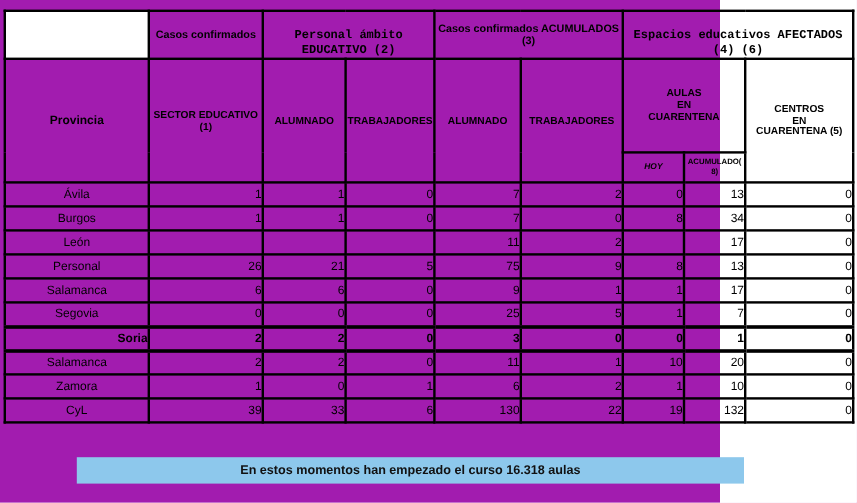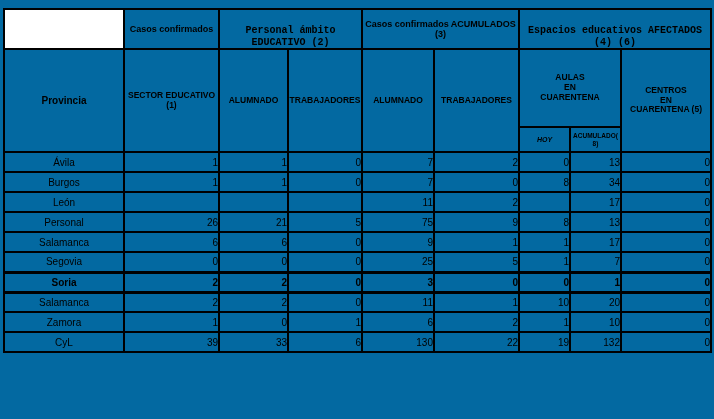--- a/index.html
+++ b/index.html
@@ -1,38 +1,38 @@
 <!DOCTYPE html>
 <html><head>
 <meta charset="utf-8">
 <style>
   html,body{margin:0;padding:0;width:714px;height:419px;background:#fff;overflow:hidden;
     font-family:"Liberation Sans", sans-serif;color:#000;}
-  .page{position:relative;width:714px;height:419px;background:#0369a1;}
+  .page{position:relative;width:600px;height:419px;background:#a21caf;}
 
   table.covid{border-collapse:collapse;table-layout:fixed;position:absolute;left:3px;top:8px;width:707px;}
   table.covid td{border:2px solid #000;padding:0;overflow:hidden;}
   td.blank{border:none;background:#fff;}
 
   tr.r1{height:40px;}
   tr.r2{height:78px;}
   tr.r3{height:25px;}
   tbody tr{height:20px;}
 
   .h{font-weight:bold;text-align:center;white-space:pre-line;line-height:1.15;}
   .h-top{font-size:9px;vertical-align:middle;}
   .h-bot{font-size:10px;vertical-align:bottom;padding-bottom:3px;font-family:Liberation Mono, monospace;}
   .h-mid{font-size:8.5px;vertical-align:middle;}
   .h-prov{font-size:10px;vertical-align:middle;margin-left:32px;}
   .h-hoy{font-size:7px;font-weight:bold;font-style:italic;text-align:center;vertical-align:middle;}
   .h-acum{font-size:6.5px;font-weight:bold;text-align:center;vertical-align:middle;white-space:pre-line;line-height:1.1;}
 
   td.prov{font-weight:normal;text-align:center;font-size:10px;vertical-align:middle;}
   td.num{text-align:right;font-size:10px;padding-right:3px;vertical-align:middle;}
-  tr.bold-row td{font-weight:bold;border-top-width:3px;border-bottom-width:3px;}
+  tr.bold-row td{font-weight:bold;border-top-width:3px;border-bottom-width:3px;text-align:right;}
 
   .banner{position:absolute;left:64px;top:381px;width:556px;height:22px;background:#8DC8EC;
     font-size:10.5px;font-weight:bold;color:#111;text-align:center;line-height:22px;}
 </style>
 </head>
 <body>
 
 <div class="page">
   <table class="covid">
     <colgroup>
@@ -183,13 +183,14 @@
           <td class="num">6</td>
           <td class="num">130</td>
           <td class="num">22</td>
           <td class="num">19</td>
           <td class="num">132</td>
           <td class="num">0</td>
         </tr>
       </tbody>
   </table>
 
+  <div class="banner">En estos momentos han empezado el curso 16.318 aulas</div>
 </div>
 
 </body></html>

